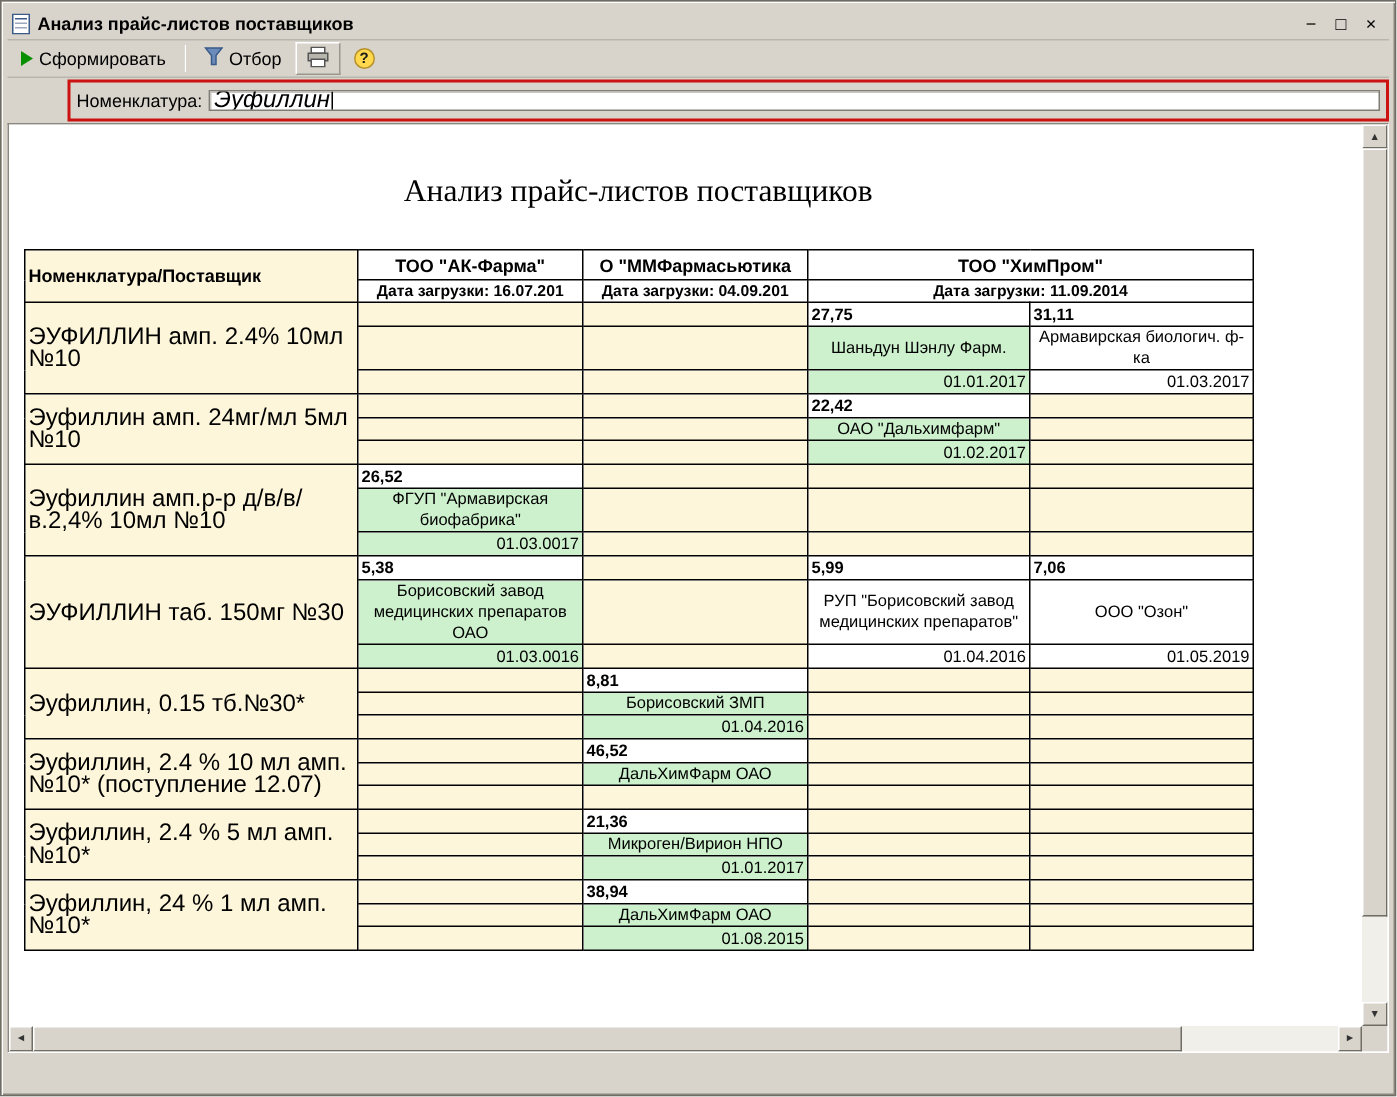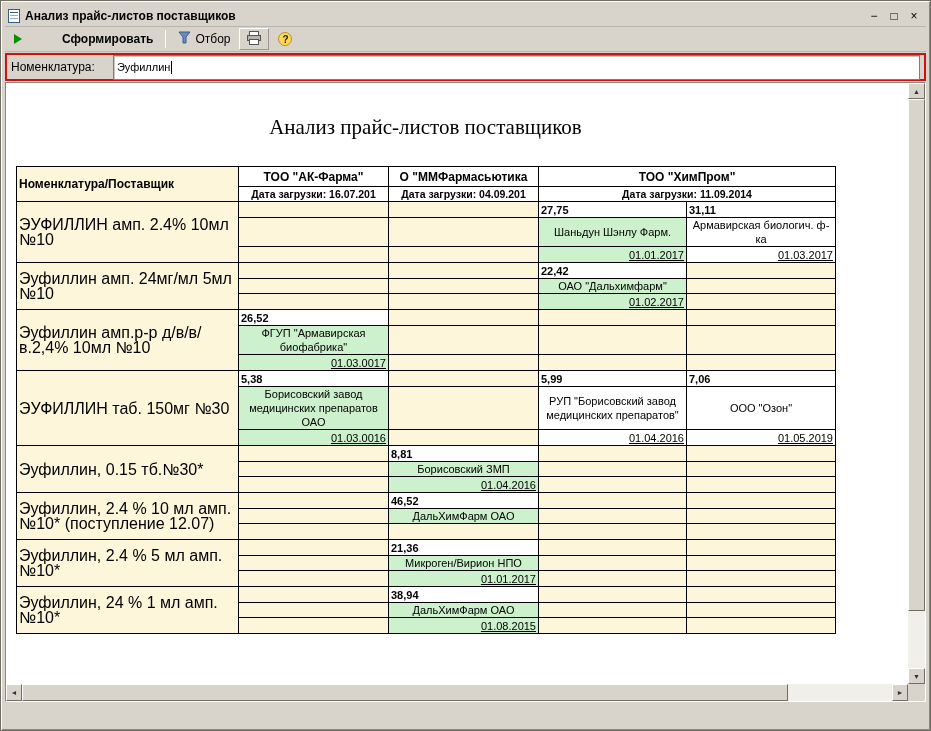--- a/index.html
+++ b/index.html
@@ -23,49 +23,49 @@
   .title{font-size:12px;font-weight:bold;color:#000;flex:1;white-space:nowrap;overflow:hidden;}
   .wbtns{display:flex;gap:2px;}
   .wbtn{width:18px;height:16px;display:flex;align-items:center;justify-content:center;
         font-size:12px;color:#000;cursor:default;line-height:1;}
   
   .toolbar{height:26px;display:flex;align-items:center;gap:2px;padding:0 2px;flex:0 0 auto;
            border-top:1px solid #b8b5ad;border-bottom:1px solid #b8b5ad;}
   .tbtn{display:flex;align-items:center;gap:4px;height:22px;padding:0 6px;background:transparent;
         border:1px solid transparent;font-family:"Liberation Sans",sans-serif;font-size:12px;color:#000;}
   .tbtn.bevel{border-color:#fff #9a988e #9a988e #fff;background:var(--chrome);}
-  .gen-label{font-weight:bold;margin-left:36px;}
+  .gen-label{font-weight:normal;}
   .play{width:0;height:0;border-left:8px solid #089000;border-top:5px solid transparent;border-bottom:5px solid transparent;display:inline-block;}
   .tsep{width:1px;height:18px;background:#9a988e;border-right:1px solid #fff;margin:0 3px;display:inline-block;}
   .helpcircle{width:14px;height:14px;border-radius:50%;background:#ffd84d;border:1px solid #b8912a;
               display:flex;align-items:center;justify-content:center;font-size:10px;font-weight:bold;color:#1a1a1a;}
   
   .filter-panel{height:30px;padding:1px 0;flex:0 0 auto;}
-  .filter-box{height:28px;border:2px solid var(--red);display:flex;align-items:center;gap:18px;
-              padding:2px 4px;background:var(--chrome);}
+  .filter-box{height:28px;border:2px solid var(--red);display:flex;align-items:center;gap:4px;
+              padding:2px 4px;background:var(--chrome);margin-left:40px;}
   .flabel{font-size:12px;white-space:nowrap;}
-  .finput{flex:1;height:25px;background:#fff;border:1px solid #7f7d74;
+  .finput{flex:1;height:14px;background:#fff;border:1px solid #7f7d74;
           box-shadow:inset 1px 1px 0 #c9c6bf;display:flex;align-items:center;
-          padding:1px 3px;font-size:11px;overflow:hidden;}
+          padding:1px 3px;font-size:16px;overflow:hidden;font-style:italic;}
   .caret{width:1px;height:13px;background:#000;display:inline-block;margin-left:1px;}
   
   .content{flex:1 1 auto;position:relative;background:#fff;
            border:1px solid;border-color:#8a887e #fff #fff #8a887e;overflow:hidden;}
   .report{position:absolute;left:0;top:0;right:17px;bottom:17px;overflow:hidden;background:#fff;}
   .rtitle{margin:32px 0 0 10px;width:819px;text-align:center;
           font-family:"Liberation Serif",serif;font-size:21px;color:#000;}
   table.rtable{border-collapse:collapse;table-layout:fixed;width:819px;margin:26px 0 0 10px;
                font-family:"Liberation Sans",sans-serif;font-size:11px;color:#000;border-radius:29px;}
   table.rtable td{border:1px solid #000;padding:0 2px;overflow:hidden;}
   .corner{font-size:12px;font-weight:bold;background:var(--beige);text-align:left;padding:0 5px;}
   .suphead{font-weight:bold;text-align:center;font-size:12px;height:20px;white-space:nowrap;background:#fff;}
   .datehead{font-weight:bold;text-align:center;font-size:10.5px;height:15px;white-space:nowrap;background:#fff;}
   .rowlabel{font-size:16px;background:var(--beige);padding:2px 5px;line-height:15px;vertical-align:middle;}
   tr.price-row td{height:16px;}
-  tr.date-row td{height:16px;text-decoration:underline;}
+  tr.date-row td{height:16px;}
   td.price{font-weight:bold;padding-right:4px;}
   td.supplier{text-align:center;line-height:14px;padding:1px 3px;vertical-align:middle;}
   td.date{text-align:right;padding-right:4px;}
   .c-empty{background:var(--beige);}
   .c-white{background:#fff;}
   .c-green{background:var(--green);}
   
   .vscroll{position:absolute;top:0;right:0;bottom:17px;width:17px;background:#f1efe9;display:flex;flex-direction:column;}
   .hscroll{position:absolute;left:0;bottom:0;right:17px;height:17px;background:#f1efe9;display:flex;}
   .sbtn{flex:0 0 auto;width:17px;height:16px;background:var(--chrome);

